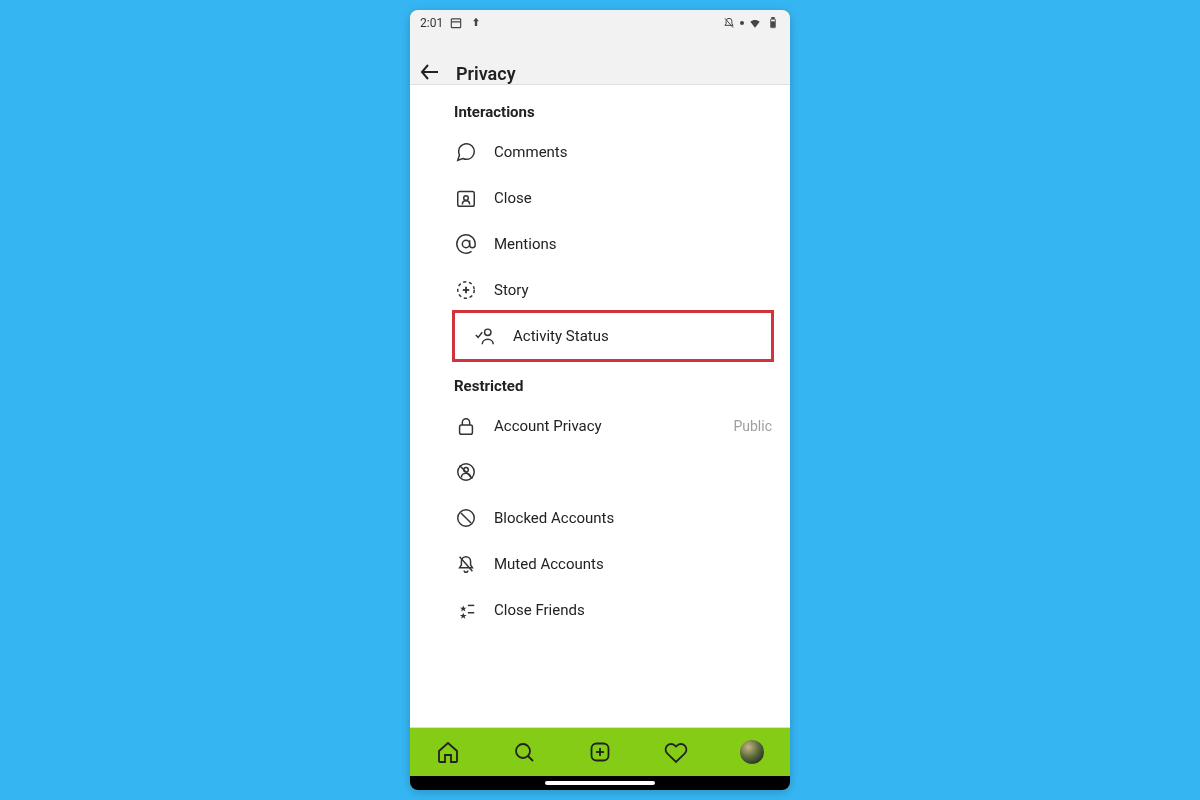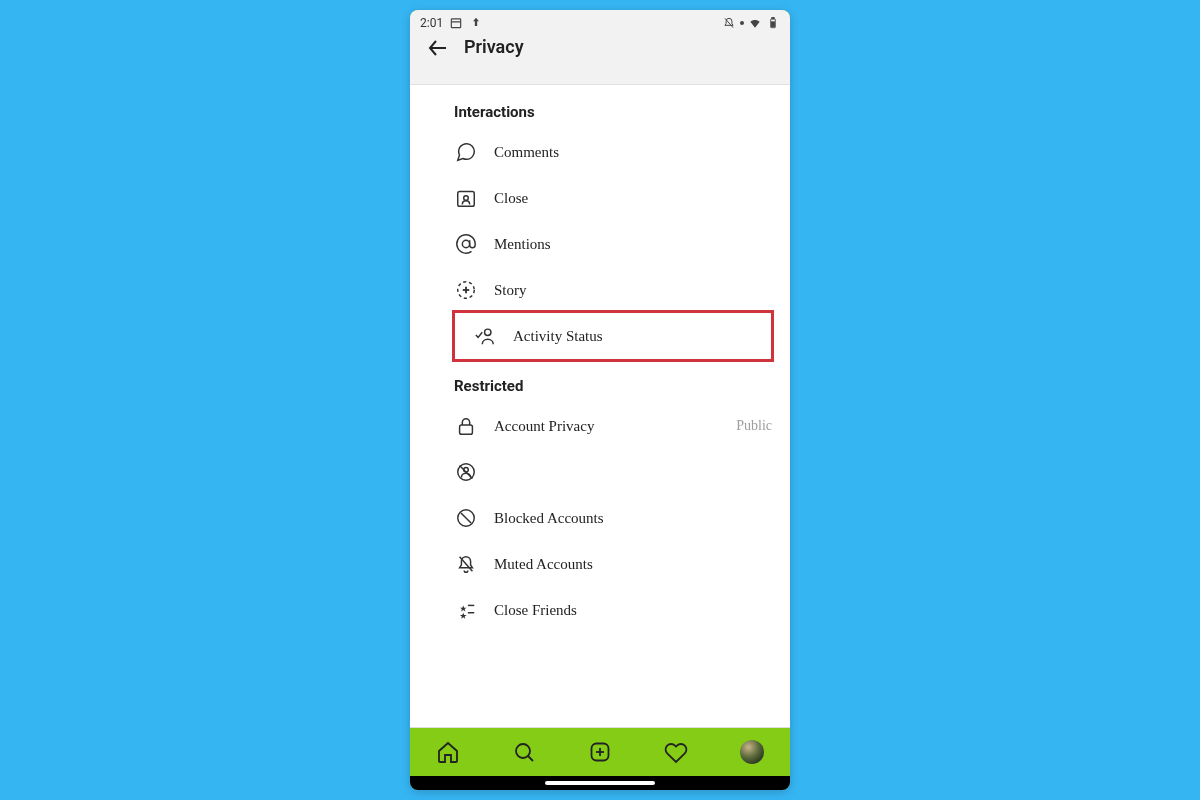--- a/index.html
+++ b/index.html
@@ -1,26 +1,26 @@
 <!DOCTYPE html>
 <html><head>
 <meta charset="utf-8">
 <style>
   html,body{margin:0;padding:0;width:1200px;height:800px;font-family:-apple-system,BlinkMacSystemFont,"Segoe UI",Roboto,Helvetica,Arial,sans-serif;background:#36b5f3;}
   .frame{position:absolute;left:50%;top:50%;transform:translate(-50%,-50%);width:380px;height:780px;background:#84cc16;border-radius:8px;box-shadow:0 2px 10px rgba(0,0,0,.2);overflow:hidden;display:flex;flex-direction:column;}
   .statusbar{height:26px;background:#f2f2f2;display:flex;align-items:center;padding:0 10px;font-size:12px;color:#333;}
   .statusbar .left{display:flex;align-items:center;gap:6px;}
   .statusbar .right{margin-left:auto;display:flex;align-items:center;gap:4px;}
   .statusbar svg{width:14px;height:14px;}
-  .appbar{height:48px;background:#f2f2f2;display:flex;align-items:flex-start;padding:0 16px;border-bottom:1px solid #e0e0e0;}
+  .appbar{height:48px;background:#f2f2f2;display:flex;align-items:flex-end;padding:0 8px;border-bottom:1px solid #e0e0e0;}
   .appbar .back{width:24px;height:24px;margin-right:14px;cursor:pointer;}
   .appbar .title{font-size:18px;font-weight:600;color:#222;}
   .content{flex:1;overflow:hidden;background:#fff;padding-left:26px;}
   .section-title{font-size:15px;font-weight:700;color:#222;padding:18px 18px 8px;}
-  .row{display:flex;align-items:center;height:46px;padding:0 18px;cursor:pointer;font-family:Liberation Serif, serif;}
+  .row{display:flex;align-items:center;height:46px;padding:0 18px;cursor:pointer;}
   .row .ic{width:24px;height:24px;display:flex;align-items:center;justify-content:center;margin-right:16px;flex:none;}
   .row .ic svg{width:22px;height:22px;stroke:#333;fill:none;stroke-width:1.6;}
   .row .label{font-size:15px;color:#222;flex:1;}
   .row .value{font-size:14px;color:#9e9e9e;}
   .highlight{border:3px solid #d1333c;margin:-3px 16px;}
   .bottomnav{height:48px;border-top:1px solid #ddd;display:flex;align-items:center;}
   .bottomnav .nav{flex:1;display:flex;align-items:center;justify-content:center;cursor:pointer;}
   .bottomnav svg{width:24px;height:24px;stroke:#222;fill:none;stroke-width:1.8;}
   .avatar{width:24px;height:24px;border-radius:50%;background:radial-gradient(circle at 35% 30%, #c9b48a 0%, #5a6a3a 45%, #2f3a24 75%, #1a1f14 100%);}
   .gesture{height:14px;background:#000;display:flex;align-items:center;justify-content:center;}

